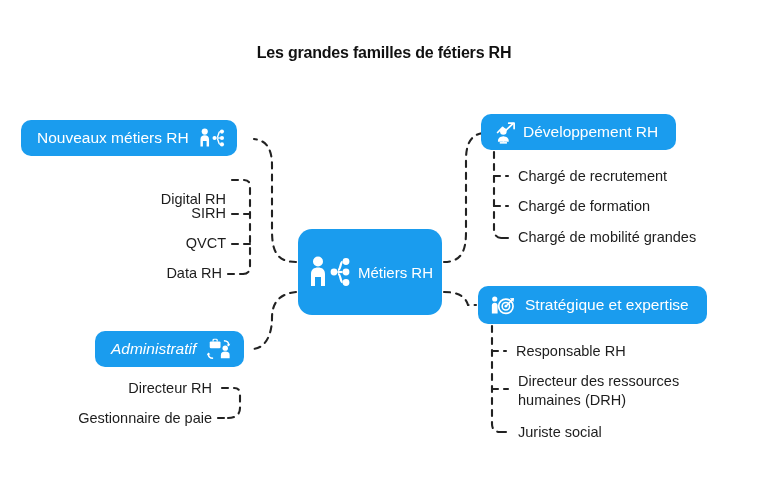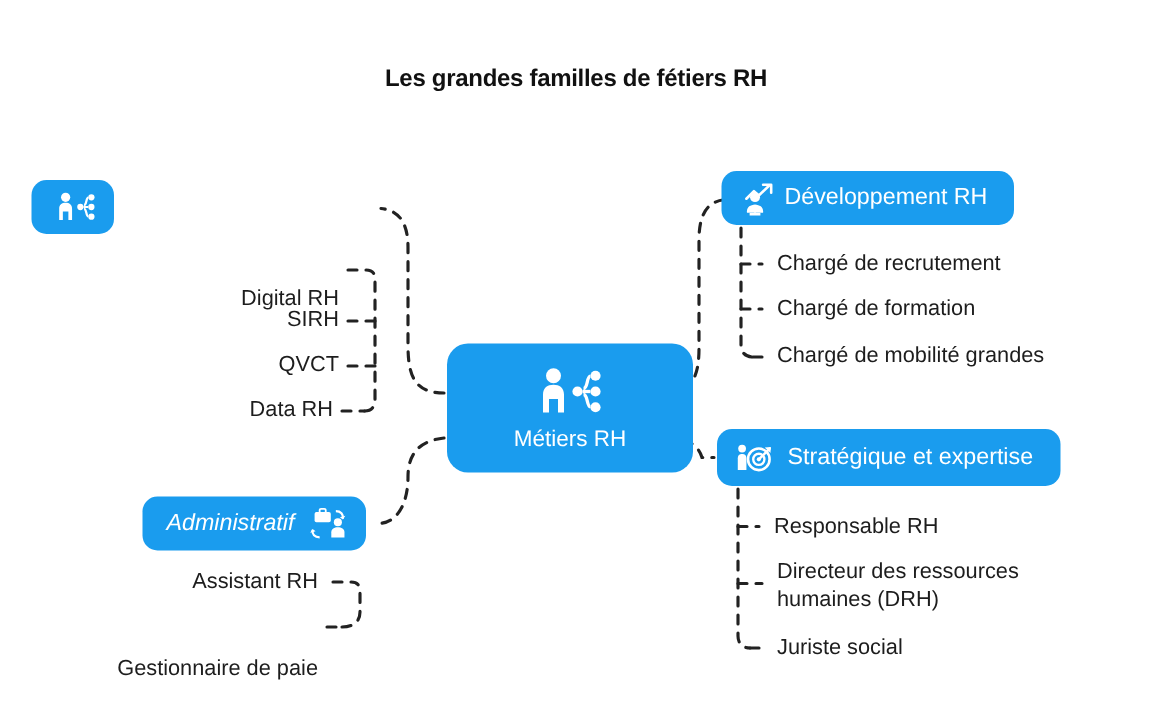--- a/index.html
+++ b/index.html
@@ -57,24 +57,24 @@
   .node-icon {
     display: flex;
     align-items: center;
     justify-content: center;
     flex: 0 0 auto;
   }
   
   #node-center {
     left: 298px;
     top: 229px;
-    width: 164px;
+    width: 144px;
     height: 86px;
     border-radius: 14px;
-    flex-direction: column;
+    flex-direction: row;
     justify-content: center;
     gap: 7px;
   }
   #node-center .node-label {
     font-size: 15px;
   }
   
   #node-nouveaux {
     left: 21px;
     top: 120px;
@@ -168,20 +168,21 @@
         <circle cx="39" cy="27.5" r="3.4" fill="#ffffff"></circle>
         <path d="M30.4 17 L35.6 17" stroke="#ffffff" stroke-width="2.2" fill="none"></path>
         <path d="M31 15 C34 15 33 7 35.6 6.8" stroke="#ffffff" stroke-width="2.2" fill="none"></path>
         <path d="M31 19 C34 19 33 27 35.6 27.2" stroke="#ffffff" stroke-width="2.2" fill="none"></path>
       </svg>
     </span>
     <span class="node-label">Métiers RH</span>
   </div>
 
   <div class="node" id="node-nouveaux">
+    <span class="node-label">Nouveaux métiers RH</span>
     <span class="node-icon">
       <svg width="27" height="22" viewBox="0 0 44 34" aria-hidden="true">
         <circle cx="11" cy="6.5" r="5" fill="#ffffff"></circle>
         <path d="M4 31 L4 19 C4 14.5 7 12.5 11 12.5 C15 12.5 18 14.5 18 19 L18 31 L14 31 L14 22 L8 22 L8 31 Z" fill="#ffffff"></path>
         <circle cx="27" cy="17" r="3.4" fill="#ffffff"></circle>
         <circle cx="39" cy="6.5" r="3.4" fill="#ffffff"></circle>
         <circle cx="39" cy="17" r="3.4" fill="#ffffff"></circle>
         <circle cx="39" cy="27.5" r="3.4" fill="#ffffff"></circle>
         <path d="M30.4 17 L35.6 17" stroke="#ffffff" stroke-width="2.4" fill="none"></path>
         <path d="M31 15 C34 15 33 7 35.6 6.8" stroke="#ffffff" stroke-width="2.4" fill="none"></path>
@@ -204,22 +205,22 @@
         <circle cx="30" cy="15" r="4" fill="#ffffff"></circle>
         <path d="M23.5 30 L23.5 25 C23.5 21.5 26.5 20 30 20 C33.5 20 36.5 21.5 36.5 25 L36.5 30 Z" fill="#ffffff"></path>
         <path d="M28 4 C33 4 35.5 7 35 11.5" stroke="#ffffff" stroke-width="2.2" fill="none"></path>
         <path d="M37.4 8.6 L35 12.4 L32 10" fill="#ffffff"></path>
         <path d="M12 30 C7 30 4.5 27 5 22.5" stroke="#ffffff" stroke-width="2.2" fill="none"></path>
         <path d="M2.6 25.4 L5 21.6 L8 24" fill="#ffffff"></path>
       </svg>
     </span>
   </div>
 
-  <div class="leaf leaf-left" style="left: 20px; top: 379px; width: 192px;">Assistant RH</div>
-  <div class="leaf leaf-left" style="left: 20px; top: 409px; width: 192px; margin-top: 28px;">Gestionnaire de paie</div>
+  <div class="leaf leaf-left" style="left: 20px; top: 379px; width: 192px;">Directeur RH</div>
+  <div class="leaf leaf-left" style="left: 20px; top: 409px; width: 192px;">Gestionnaire de paie</div>
 
   <div class="node" id="node-developpement">
     <span class="node-icon">
       <svg width="25" height="23" viewBox="0 0 34 32" aria-hidden="true">
         <circle cx="14" cy="14.5" r="4.6" fill="#ffffff"></circle>
         <path d="M6.5 29 L6.5 27.5 C6.5 23.5 9.8 21.5 14 21.5 C18.2 21.5 21.5 23.5 21.5 27.5 L21.5 29 Z" fill="#ffffff"></path>
         <path d="M9 30.4 L19 30.4" stroke="#ffffff" stroke-width="2.2" fill="none"></path>
         <path d="M14 21.5 L14 29" stroke="#ffffff" stroke-width="1.6" fill="none"></path>
         <path d="M6 16 L13 9 L17.5 13 L27.5 3.5" stroke="#ffffff" stroke-width="2.4" fill="none" stroke-linecap="round" stroke-linejoin="round"></path>
         <path d="M21.5 3 L29 3 L29 10.5" stroke="#ffffff" stroke-width="2.4" fill="none" stroke-linecap="round" stroke-linejoin="round"></path>

